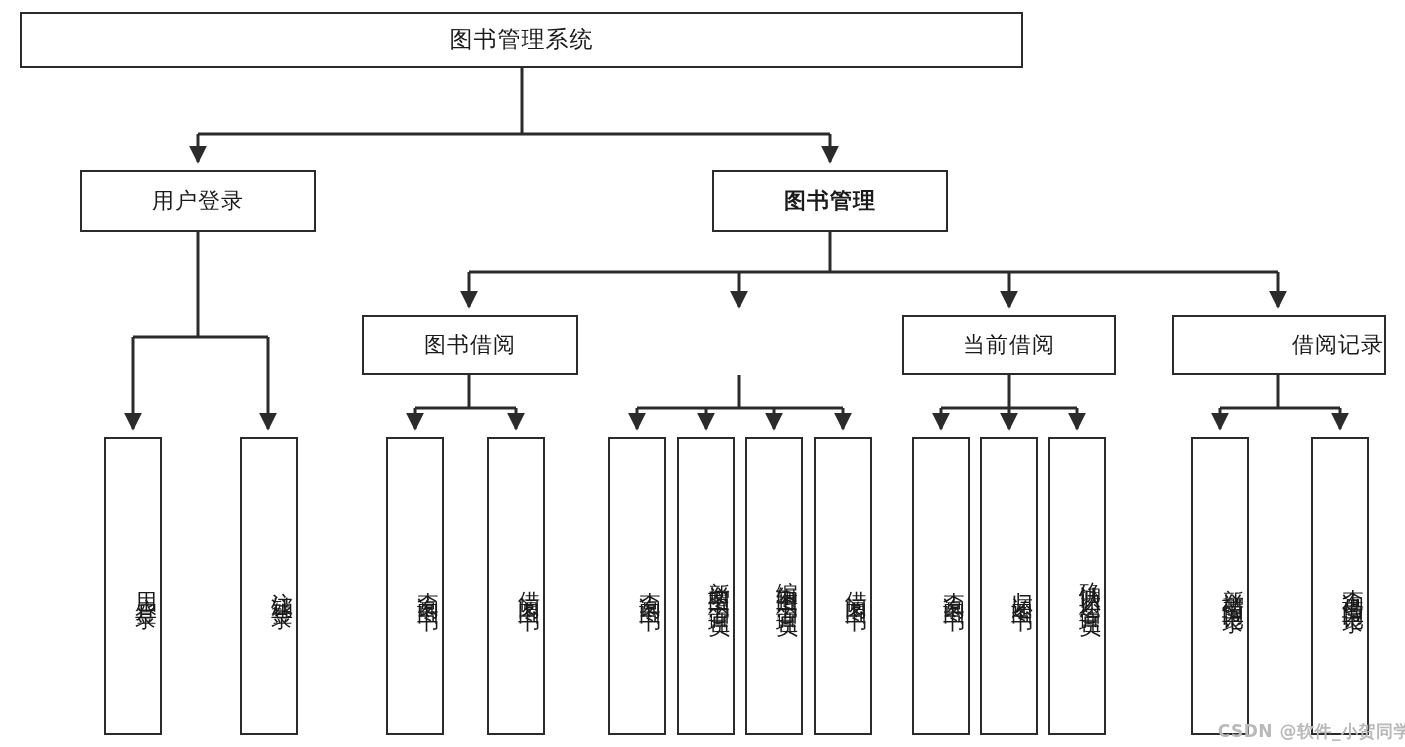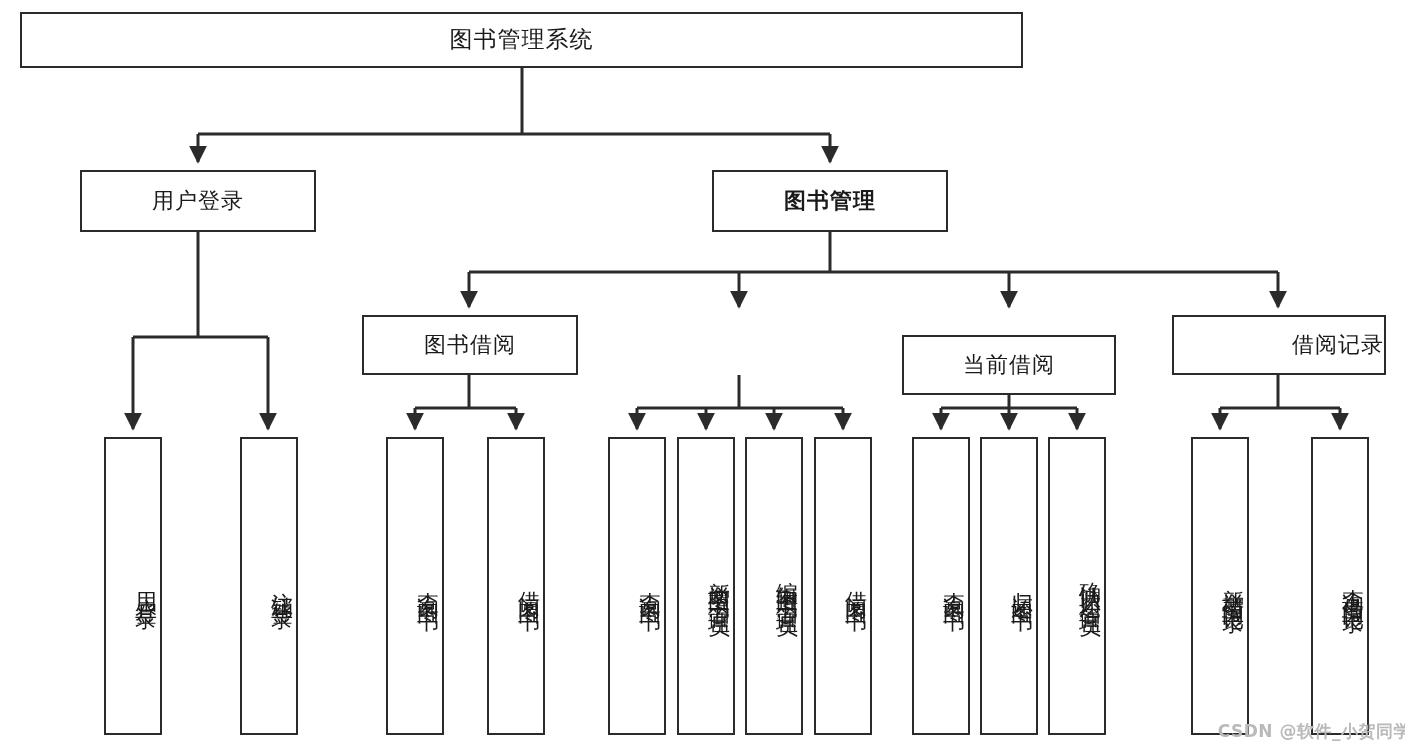--- a/index.html
+++ b/index.html
@@ -146,21 +146,21 @@
 
   <div class="node node-h" style="left:712px; top:170px; width:236px; height:62px;font-weight:bold;">
     <span>图书管理</span>
   </div>
 
   <div class="node node-h" style="left:362px; top:315px; width:216px; height:60px;">
     <span>图书借阅</span>
   </div>
 
 
-  <div class="node node-h" style="left:902px; top:315px; width:214px; height:60px;margin-top:20px;">
+  <div class="node node-h" style="left:902px; top:315px; width:214px; height:60px;">
     <span>当前借阅</span>
   </div>
 
   <div class="node node-h" style="left:1172px; top:315px; width:214px; height:60px;justify-content:flex-end;">
     <span>借阅记录</span>
   </div>
 
   <div class="node node-v" style="left:104px; top:437px; width:58px; height:298px;">
     <span class="vtext">用户登录</span>
   </div>

